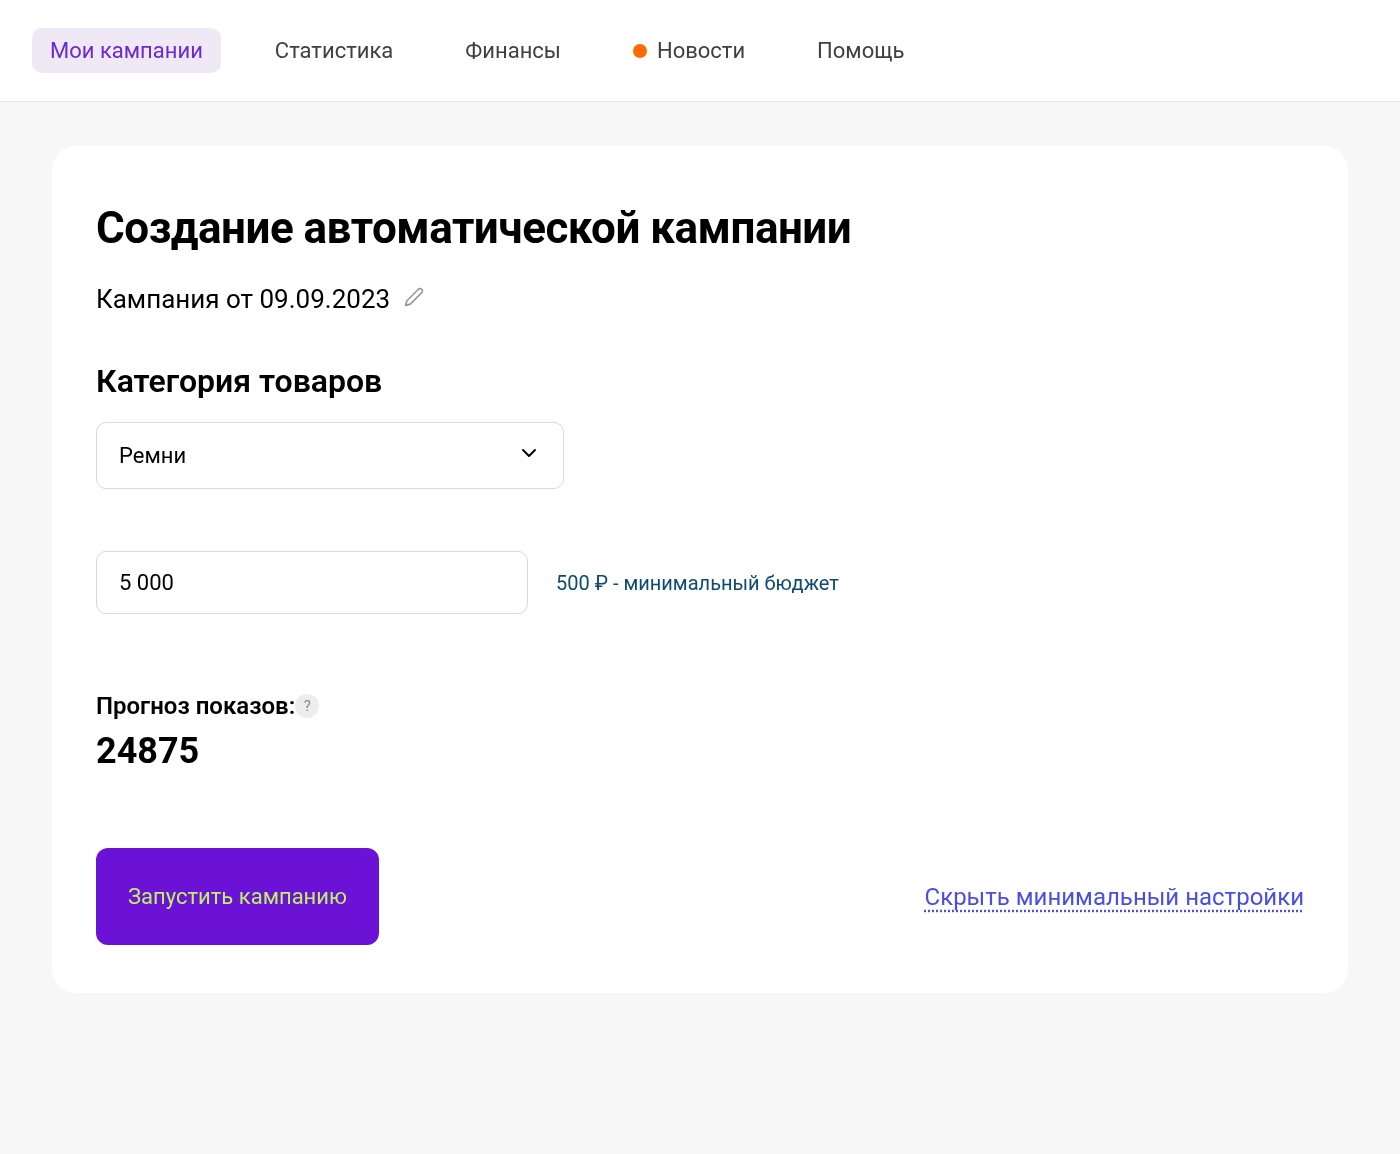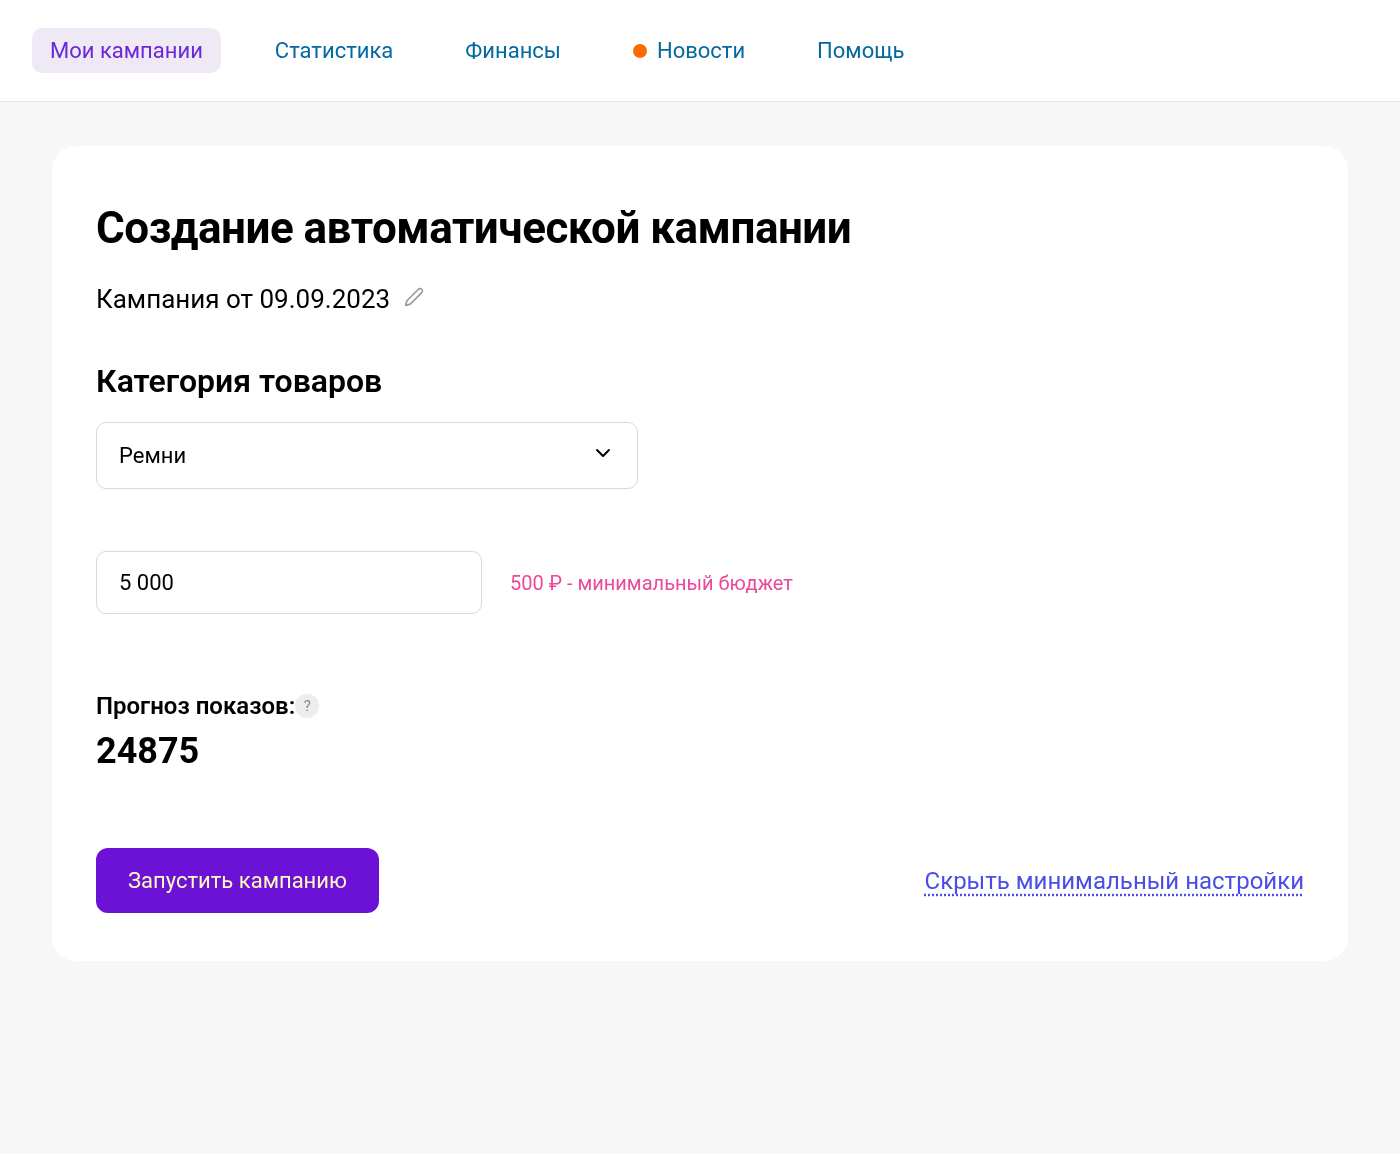--- a/index.html
+++ b/index.html
@@ -17,21 +17,21 @@
     .topnav {
       background: #fff;
       border-bottom: 1px solid #e5e5e5;
       padding: 28px 32px;
       display: flex;
       gap: 36px;
       align-items: center;
     }
     .nav-item {
       font-size: 22px;
-      color: #0369a1;
+      color: #404040;
       padding: 10px 18px;
       border-radius: 10px;
       cursor: pointer;
       display: flex;
       align-items: center;
       gap: 10px;
     }
     .nav-item.active {
       background: #eee9f5;
       color: #6c27d9;
@@ -69,48 +69,48 @@
     }
     .pencil-icon {
       color: #9a9a9a;
     }
     .section-label {
       font-size: 32px;
       font-weight: 600;
       margin-bottom: 22px;
     }
     .select-box {
-      width: 542px;
+      width: 468px;
       border: 1px solid #d9d9d9;
       border-radius: 10px;
       padding: 18px 22px;
       display: flex;
       align-items: center;
       justify-content: space-between;
       font-size: 22px;
       cursor: pointer;
       margin-bottom: 62px;
     }
     .budget-row {
       display: flex;
       align-items: center;
       gap: 28px;
       margin-bottom: 78px;
     }
     .budget-input {
-      width: 386px;
+      width: 432px;
       border: 1px solid #d9d9d9;
       border-radius: 10px;
       padding: 18px 22px;
       font-size: 22px;
       font-family: inherit;
       outline: none;
     }
     .budget-hint {
-      color: #ec4899;
+      color: #0c4a6e;
       font-size: 20px;
     }
     .forecast-label-row {
       display: flex;
       align-items: center;
       margin-bottom: 10px;
     }
     .forecast-label {
       font-size: 24px;
       font-weight: 600;
@@ -132,24 +132,24 @@
       font-weight: 700;
       margin-bottom: 76px;
     }
     .action-row {
       display: flex;
       align-items: center;
       justify-content: space-between;
     }
     .primary-btn {
       background: #6c11d6;
-      color: #fef9c3;
+      color: #bef264;
       border: none;
       border-radius: 12px;
-      padding: 20px 32px;
+      padding: 36px 32px;
       font-size: 22px;
       cursor: pointer;
       font-family: inherit;
     }
     .link-toggle {
       color: #4a4de7;
       font-size: 24px;
       text-decoration: underline dotted;
       text-underline-offset: 6px;
       cursor: pointer;

